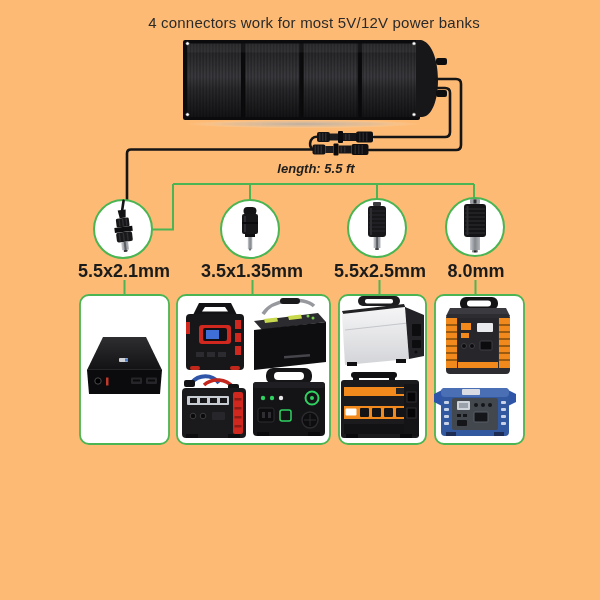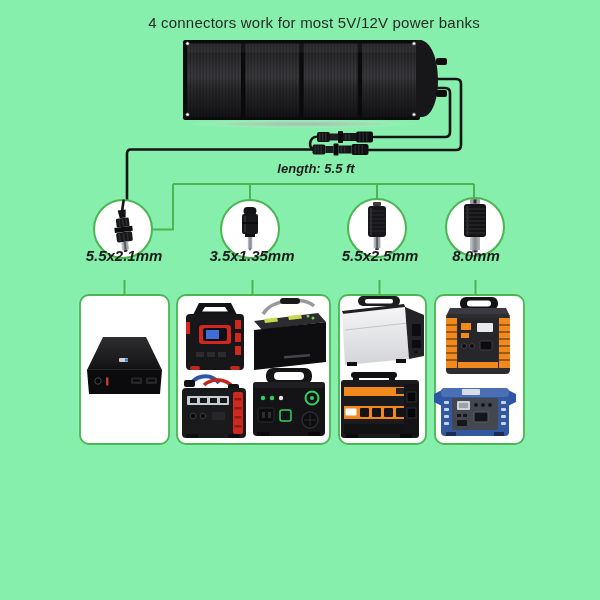--- a/index.html
+++ b/index.html
@@ -1,30 +1,30 @@
 <!DOCTYPE html>
 <html><head>
 <meta charset="utf-8">
 <style>
   html,body{margin:0;padding:0;background:#fff;}
   .canvas{
-    position:relative;width:600px;height:600px;background:#86efac;overflow:hidden;
+    position:relative;width:600px;height:600px;background:#fdba74;overflow:hidden;
     font-family:"Liberation Sans", sans-serif;
   }
   .title{
     position:absolute;top:14px;left:314px;transform:translateX(-50%);
     font-size:15px;color:#2a2a2a;white-space:nowrap;letter-spacing:.2px;
   }
   .length-label{
     position:absolute;top:161px;left:316px;transform:translateX(-50%);
     font-size:13px;font-weight:bold;color:#1e1e1e;white-space:nowrap;font-style:italic;
   }
   .size-label{
-    position:absolute;top:247px;transform:translateX(-50%);
-    font-size:15px;font-weight:bold;color:#1b1b1b;white-space:nowrap;font-style:italic;
+    position:absolute;top:261px;transform:translateX(-50%);
+    font-size:18px;font-weight:bold;color:#1b1b1b;white-space:nowrap;
   }
   svg{position:absolute;top:0;left:0;}
 </style>
 </head>
 <body>
 
 <div class="canvas">
 
   <div class="title">4 connectors work for most 5V/12V power banks</div>
   <div class="length-label">length: 5.5 ft</div>

